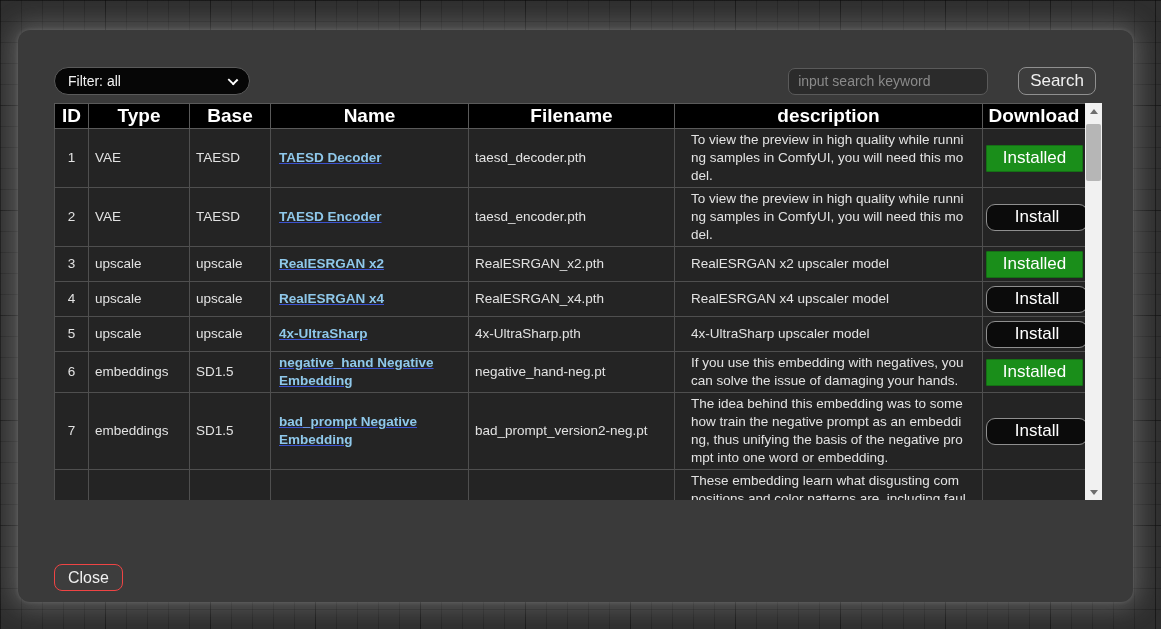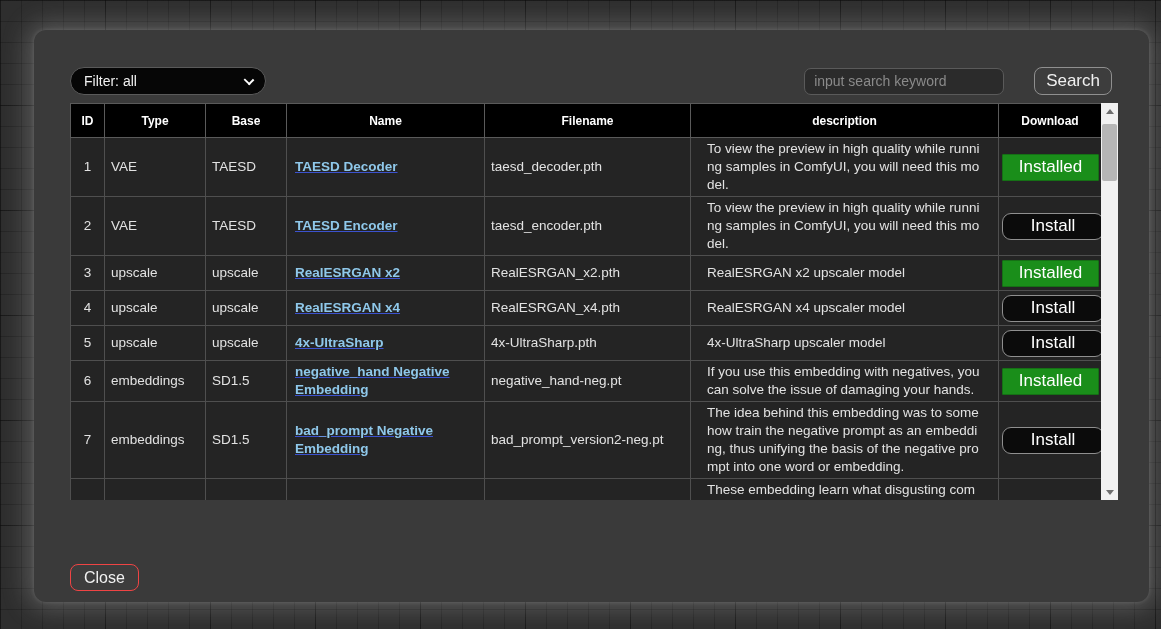--- a/index.html
+++ b/index.html
@@ -9,21 +9,21 @@
     background-color:#2e2e2e;
     background-image:
       linear-gradient(to right, rgba(15,15,15,0.55) 1px, transparent 1px),
       linear-gradient(to bottom, rgba(15,15,15,0.55) 1px, transparent 1px),
       linear-gradient(to right, rgba(20,20,20,0.35) 1px, transparent 1px),
       linear-gradient(to bottom, rgba(20,20,20,0.35) 1px, transparent 1px);
     background-size:105px 105px,105px 105px,21px 21px,21px 21px;
     position:relative;
   }
   .dialog {
-    position:absolute; left:34px; top:30px; width:1115px; height:572px;
+    position:absolute; left:18px; top:30px; width:1115px; height:572px;
     background:#3a3a3a; border-radius:12px;
     box-shadow:0 0 26px 6px rgba(200,200,200,0.30), 0 0 4px rgba(255,255,255,0.15);
     padding:37px 0 0 36px;
   }
   
   .toolbar { display:flex; justify-content:space-between; align-items:center; width:1042px; margin-bottom:8px; }
   .select-wrap { position:relative; width:196px; height:28px; }
   .select-wrap select {
     appearance:none; -webkit-appearance:none; width:100%; height:100%;
     background:#060606; color:#f2f2f2; border:1px solid #5a5a5a; border-radius:14px;
@@ -43,21 +43,21 @@
   .search-btn {
     height:28px; padding:0 11px; background:#3d3d3d; color:#f0f0f0; font-size:17px;
     border:1px solid #8f8f8f; border-radius:8px;margin-left:22px;
   }
   
   .table-wrap { position:relative; width:1048px; height:397px; overflow:hidden; }
   table { border-collapse:collapse; table-layout:fixed; width:1031px; }
   col.c-id{width:34px} col.c-type{width:101px} col.c-base{width:81px} col.c-name{width:198px}
   col.c-file{width:206px} col.c-desc{width:308px} col.c-dl{width:103px}
   th {
-    background:#000; color:#fff; font-size:12px; font-weight:bold; height:34px;
+    background:#000; color:#fff; font-size:19px; font-weight:bold; height:18px;
     border:1px solid #5a5a5a; padding:1px 2px; text-align:center;
   }
   td {
     background:#242424; color:#e2e2e2; font-size:13.5px; line-height:18px;
     border:1px solid #4f4f4f; padding:8px 6px; vertical-align:middle;
   }
   td.id { text-align:center; }
   td.name { padding:2px 4px 2px 8px; font-weight:bold; }
   td.name a { color:#8fc8ea; text-decoration:underline; text-decoration-color:#3b52cf; }
   td.desc { padding:2px 16px; word-break:break-all; }

